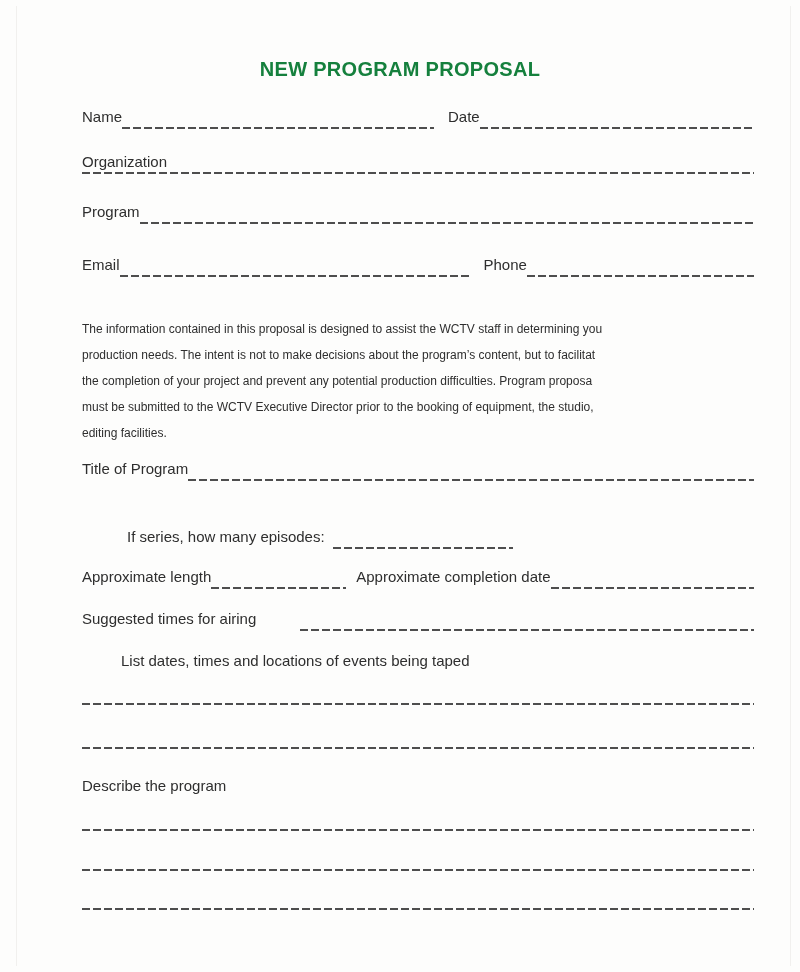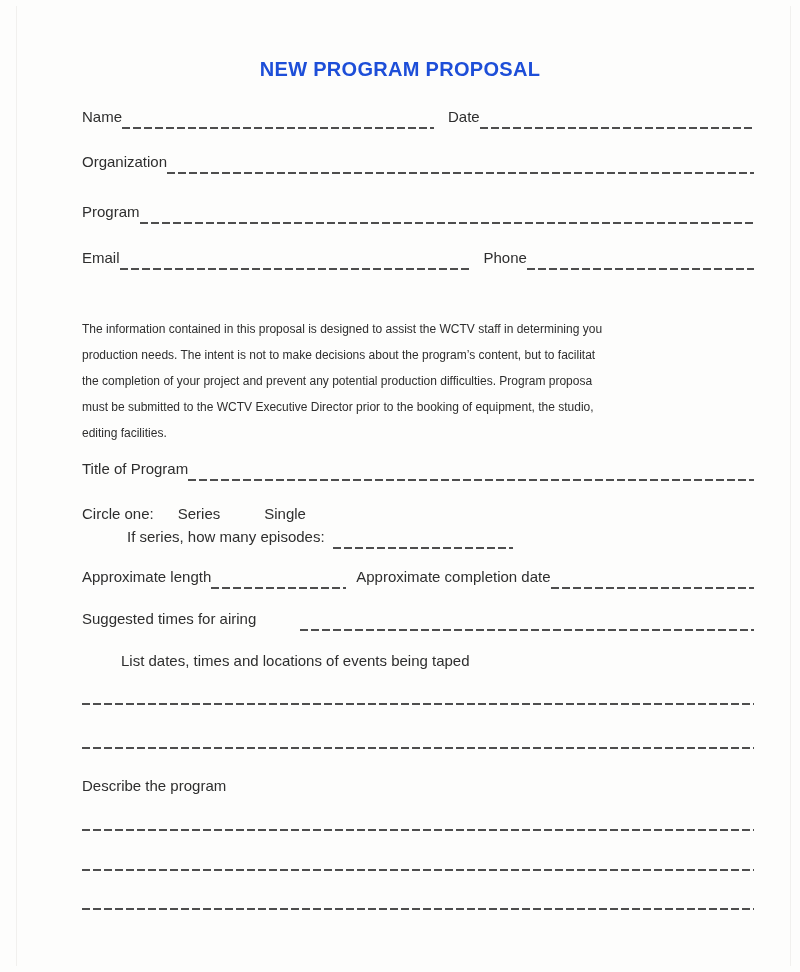--- a/index.html
+++ b/index.html
@@ -18,21 +18,21 @@
     border-left: 1px solid #f1f0ee;
     border-right: 1px solid #f1f0ee;
     pointer-events: none;
   }
   .doc-title {
     position: absolute;
     top: 58px; left: 0; width: 100%;
     text-align: center;
     font-size: 20px;
     font-weight: bold;
-    color: #1d4ed8;
+    color: #15803d;
     letter-spacing: 0.3px;
   }
   .row {
     position: absolute;
     left: 82px; right: 46px;
     height: 21px;
     display: flex;
     align-items: baseline;
     font-size: 15px;
     white-space: nowrap;
@@ -69,56 +69,51 @@
   <div class="doc-title">NEW PROGRAM PROPOSAL</div>
 
   <div class="row" style="top:108px;justify-content:center;">
     <span class="label">Name</span>
     <span class="fill fixed" style="width:312px;"></span>
     <span class="gap"></span>
     <span class="label">Date</span>
     <span class="fill"></span>
   </div>
 
-  <div class="row" style="top:153px;">
+  <div class="row" style="top:153px;flex-direction:column;">
     <span class="label">Organization</span>
     <span class="fill"></span>
   </div>
 
   <div class="row" style="top:203px;">
     <span class="label">Program</span>
     <span class="fill"></span>
   </div>
 
-  <div class="row" style="top:249px;">
+  <div class="row" style="top:256px;">
     <span class="label">Email</span>
     <span class="fill fixed" style="width:350px;"></span>
     <span class="gap"></span>
     <span class="label">Phone</span>
     <span class="fill"></span>
   </div>
 
   <div class="intro">
     <div>The information contained in this proposal is designed to assist the WCTV staff in determining you</div>
     <div>production needs. The intent is not to make decisions about the program’s content, but to facilitat</div>
     <div>the completion of your project and prevent any potential production difficulties. Program proposa</div>
     <div>must be submitted to the WCTV Executive Director prior to the booking of equipment, the studio,</div>
     <div>editing facilities.</div>
   </div>
 
   <div class="row" style="top:460px;">
     <span class="label">Title of Program</span>
     <span class="fill"></span>
   </div>
 
-  <div class="row" style="top:505px;">
-    <span class="label">Circle one:</span>
-    <span class="label" style="margin-left:24px;">Series</span>
-    <span class="label" style="margin-left:44px;">Single</span>
-  </div>
 
   <div class="row" style="top:528px; left:127px;">
     <span class="label">If series, how many episodes:</span>
     <span class="gap" style="width:8px;"></span>
     <span class="fill fixed" style="width:180px;"></span>
   </div>
 
   <div class="row" style="top:568px;">
     <span class="label">Approximate length</span>
     <span class="fill fixed" style="width:135px;"></span>

